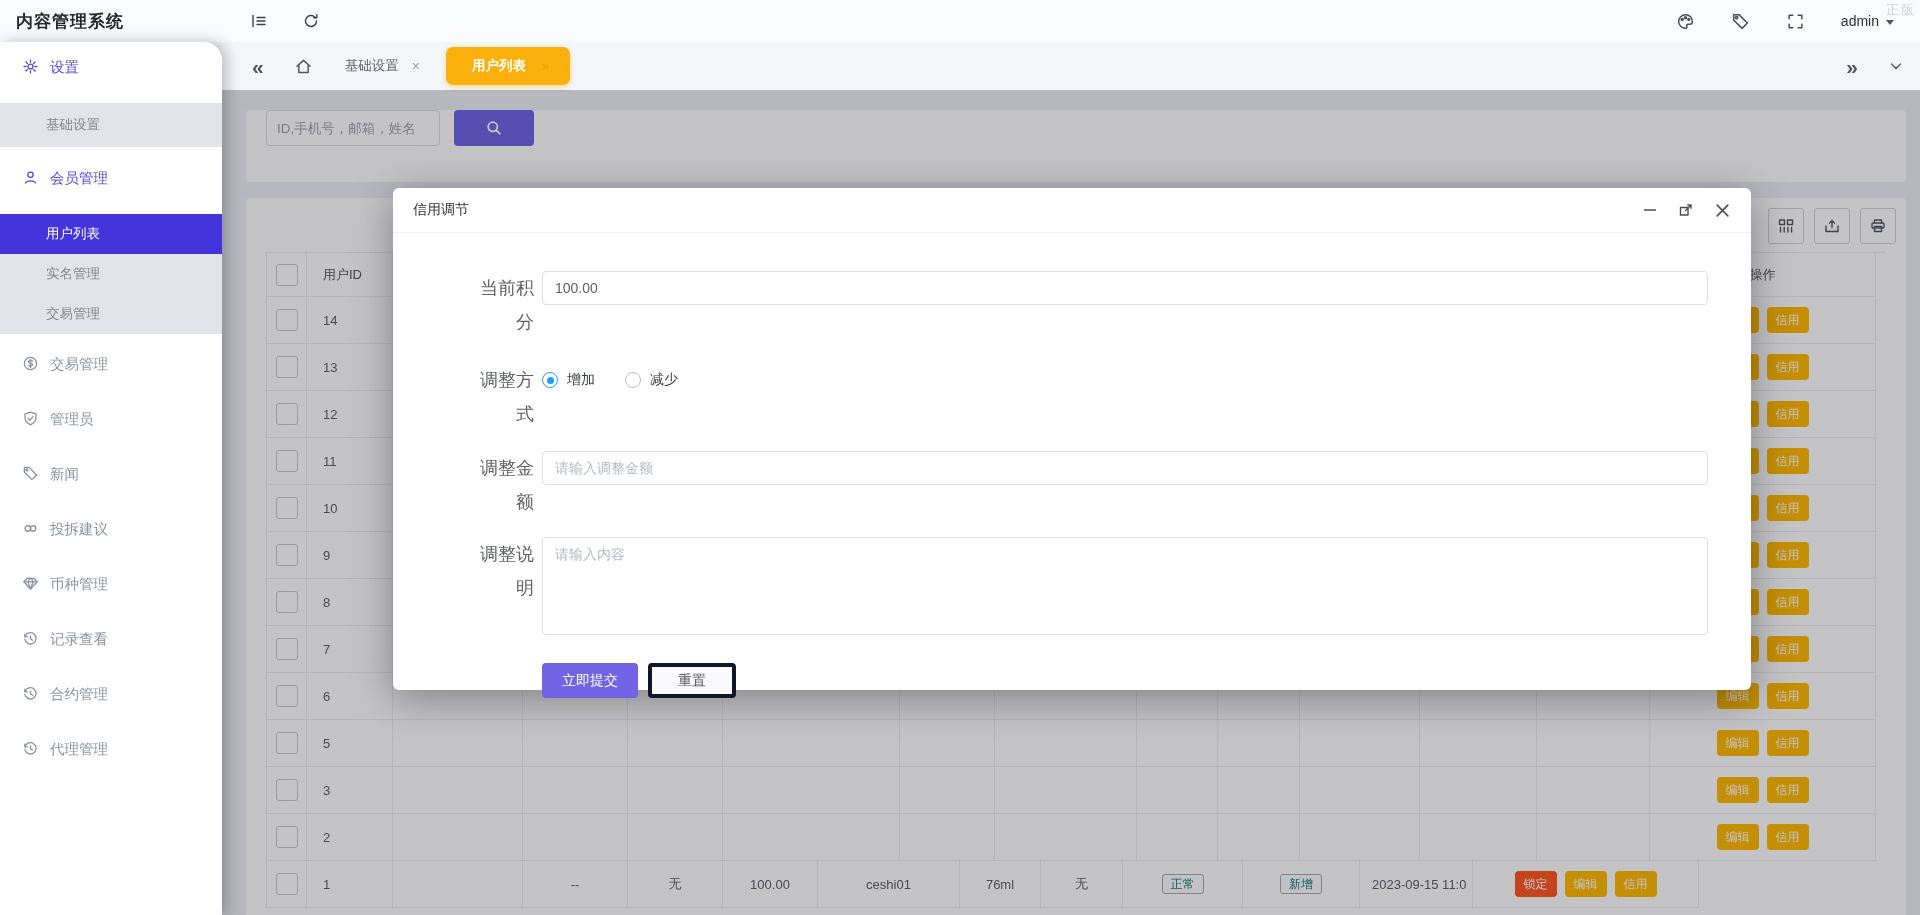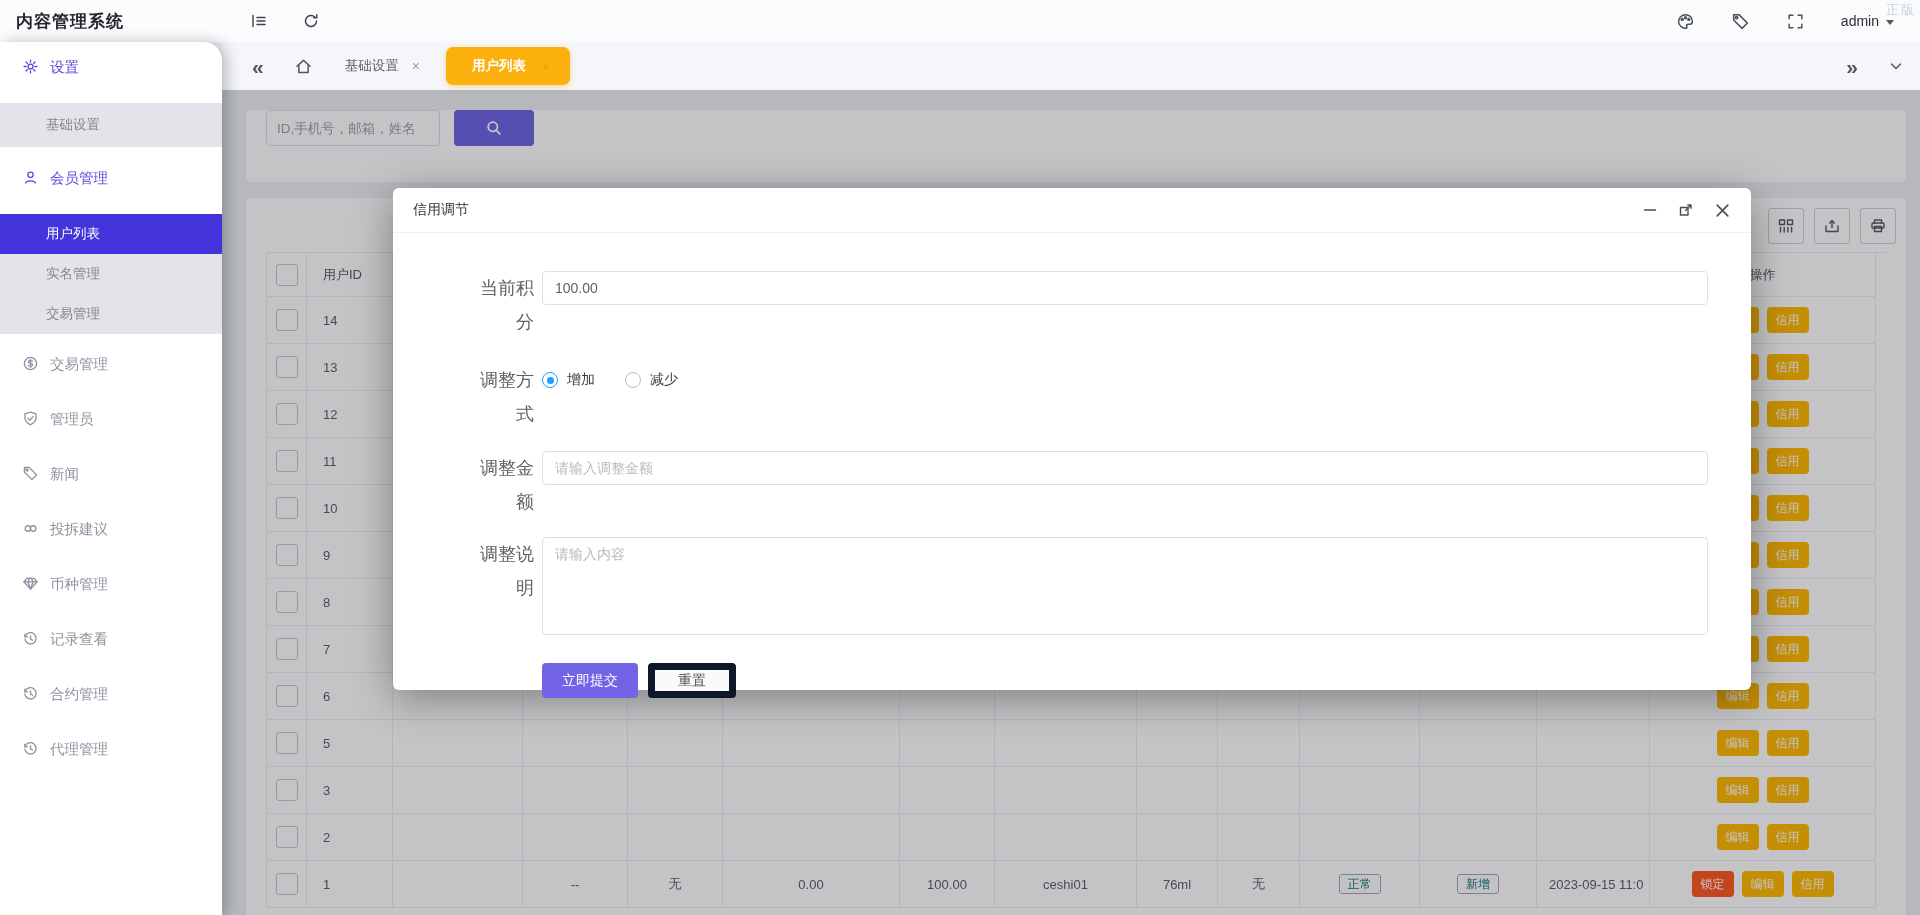--- a/index.html
+++ b/index.html
@@ -80,21 +80,21 @@
   .f-input{width:100%;height:34px;border:1px solid #dcdfe6;border-radius:4px;padding:0 12px;font-size:14px;color:#606266;box-sizing:border-box;outline:none;background:#fff}
   .f-input::placeholder,.f-area::placeholder{color:#b6bac2}
   .f-area{width:100%;height:98px;border:1px solid #dcdfe6;border-radius:4px;padding:8px 12px;font-size:14px;color:#606266;box-sizing:border-box;outline:none;resize:none;font-family:inherit;background:#fff}
   .radio-line{display:flex;align-items:center;height:34px}
   .radio{display:inline-flex;align-items:center;margin-right:30px;font-size:14px;color:#3a3d42;cursor:pointer}
   .rdot{width:16px;height:16px;border-radius:50%;border:1px solid #b9bdc4;margin-right:9px;position:relative;box-sizing:border-box;background:#fff}
   .radio.checked .rdot{border-color:#1e9fff}
   .radio.checked .rdot::after{content:"";position:absolute;left:3.5px;top:3.5px;width:7px;height:7px;border-radius:50%;background:#1e9fff}
   .btn-row{display:flex;gap:10px;padding-left:149px;margin-top:18px}
   .btn-primary{width:96px;height:35px;background:#7264e4;color:#fff;border:none;border-radius:4px;font-size:14px;cursor:pointer}
-  .btn-plain{width:88px;height:35px;background:#fafafc;color:#555;border:7px solid #0f172a;border-radius:4px;font-size:14px;cursor:pointer}
+  .btn-plain{width:88px;height:35px;background:#fafafc;color:#555;border:4px solid #0f172a;border-radius:4px;font-size:14px;cursor:pointer}
 </style>
 </head>
 <body>
 
 <div class="stage">
 
   <header class="topbar">
     <div class="brand">内容管理系统</div>
     <div class="left-tools">
       <span class="tool-btn">
@@ -602,21 +602,20 @@
           </div>
 
           <div class="tr">
             <div class="td w0">
               <span class="cb"></span>
             </div>
             <div class="td w1 idcell">1</div>
             <div class="td w2"></div>
             <div class="td w3">--</div>
             <div class="td w4">无</div>
-            <div class="td w5">0.00</div>
             <div class="td w6">100.00</div>
             <div class="td w7">ceshi01</div>
             <div class="td w8">76ml</div>
             <div class="td w9">无</div>
             <div class="td w10">
               <span class="badge">正常</span>
             </div>
             <div class="td w11">
               <span class="badge">新增</span>
             </div>

